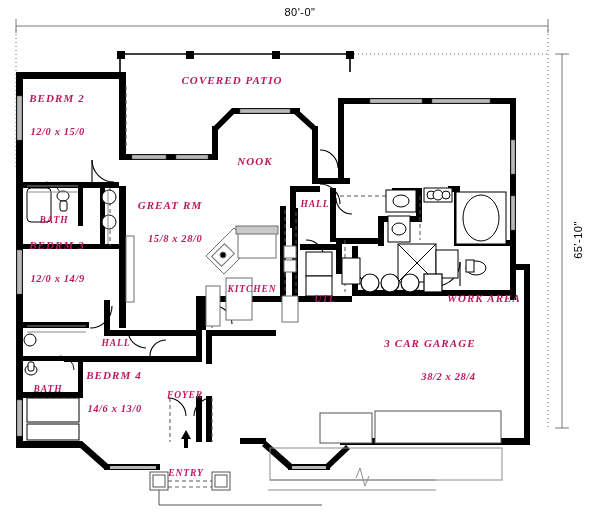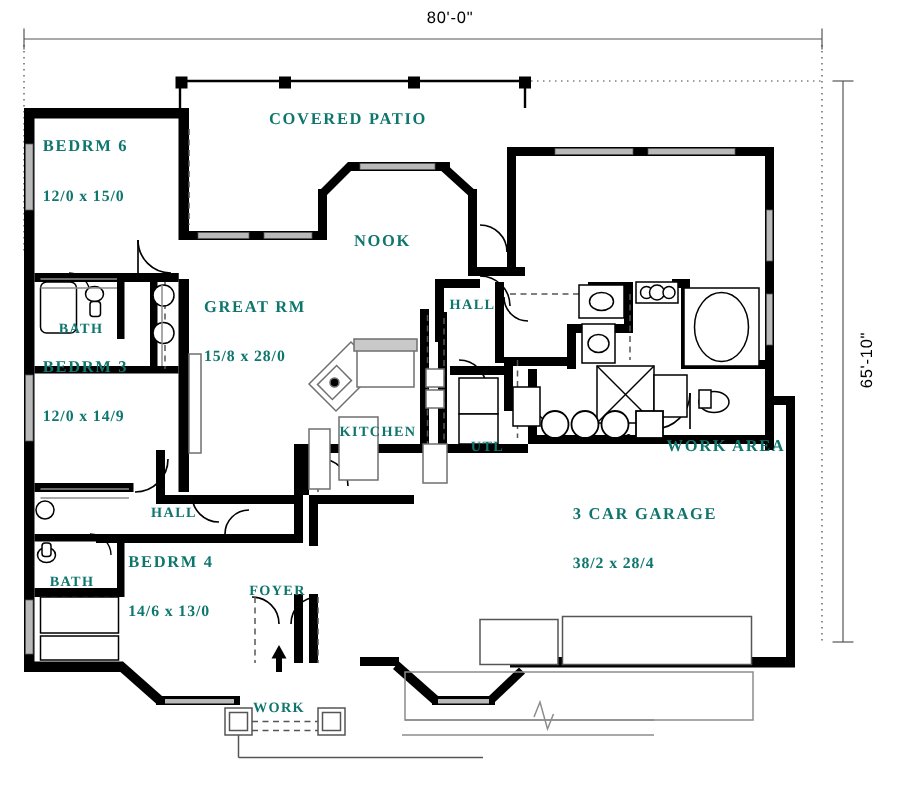--- a/index.html
+++ b/index.html
@@ -20,29 +20,30 @@
   #plan-svg {
     position: absolute;
     left: 0;
     top: 0;
     width: 600px;
     height: 526px;
     display: block;
   }
   .room-label {
     position: absolute;
-    text-align: left;
+    text-align: right;
     font-family: "Liberation Serif", serif;
     font-weight: bold;
-    color: #0f766e;
+    color: #be185d;
     letter-spacing: 1.1px;
     line-height: 1.12;
     white-space: nowrap;
     transform: translate(-50%, -50%);
     pointer-events: none;
+    font-style: italic;
   }
   .room-name {
     display: block;
     font-size: 11px;
   }
   .room-dims {
     display: block;
     font-size: 10.5px;
     letter-spacing: 0.6px;
     margin-top: 22px;
@@ -370,21 +371,21 @@
       <line x1="168" y1="487" x2="212" y2="487"></line>
     </g>
 
   </svg>
 
   <div class="room-label" style="left:232px; top:80px;">
     <span class="room-name">COVERED  PATIO</span>
   </div>
 
   <div class="room-label" style="left:57px; top:115px;">
-    <span class="room-name">BEDRM  6</span>
+    <span class="room-name">BEDRM  2</span>
     <span class="room-dims">12/0 x 15/0</span>
   </div>
 
 
   <div class="room-label" style="left:255px; top:161px;">
     <span class="room-name">NOOK</span>
   </div>
 
   <div class="room-label small-label" style="left:315px; top:190px;">
     <span class="room-name">HALL</span>
@@ -433,19 +434,19 @@
     <span class="room-name">BEDRM  4</span>
     <span class="room-dims">14/6 x 13/0</span>
   </div>
 
   <div class="room-label small-label" style="left:185px; top:381px;">
     <span class="room-name">FOYER</span>
   </div>
 
 
   <div class="room-label small-label" style="left:186px; top:459px;">
-    <span class="room-name">WORK</span>
+    <span class="room-name">ENTRY</span>
   </div>
 
   <div class="dim-label" style="left:300px; top:12px;">80'-0"</div>
   <div class="dim-label vertical" style="left:578px; top:240px;">65'-10"</div>
 
 </div>
 
 </body></html>

